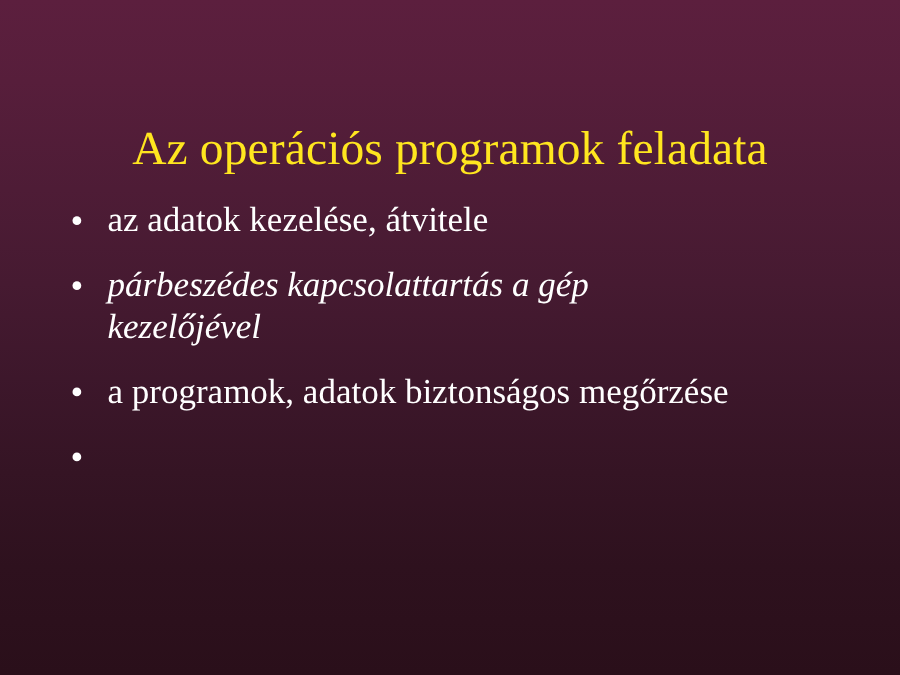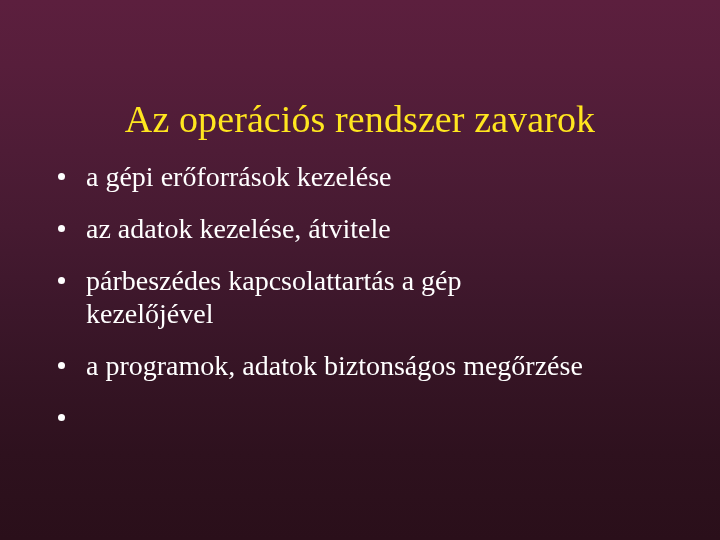--- a/index.html
+++ b/index.html
@@ -81,37 +81,33 @@
 
   .bullet-text {
     display: block;
   }
 </style>
 </head>
 <body>
 
 <div id="slide">
 
-  <h1 id="slide-title">Az operációs rendszer zavarok</h1>
+  <h1 id="slide-title">Az operációs programok feladata</h1>
 
   <ul id="bullet-list">
 
-    <li class="bullet-item">
-      <span class="bullet-marker"></span>
-      <span class="bullet-text">a gépi erőforrások kezelése</span>
-    </li>
 
 
 
     <li class="bullet-item">
       <span class="bullet-marker"></span>
       <span class="bullet-text">az adatok kezelése, átvitele</span>
     </li>
 
-    <li class="bullet-item" style="padding-right:185px;">
+    <li class="bullet-item" style="padding-right:185px;font-style:italic;">
       <span class="bullet-marker"></span>
       <span class="bullet-text">párbeszédes kapcsolattartás a gép kezelőjével</span>
     </li>
 
     <li class="bullet-item" style="padding-right:20px;">
       <span class="bullet-marker"></span>
       <span class="bullet-text">a programok, adatok biztonságos megőrzése</span>
     </li>
 
     <li class="bullet-item">

